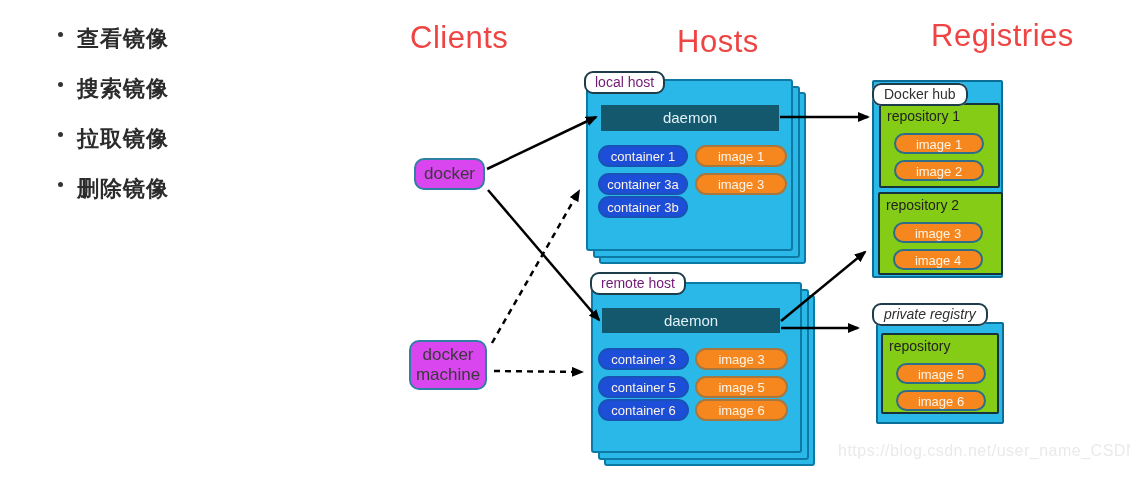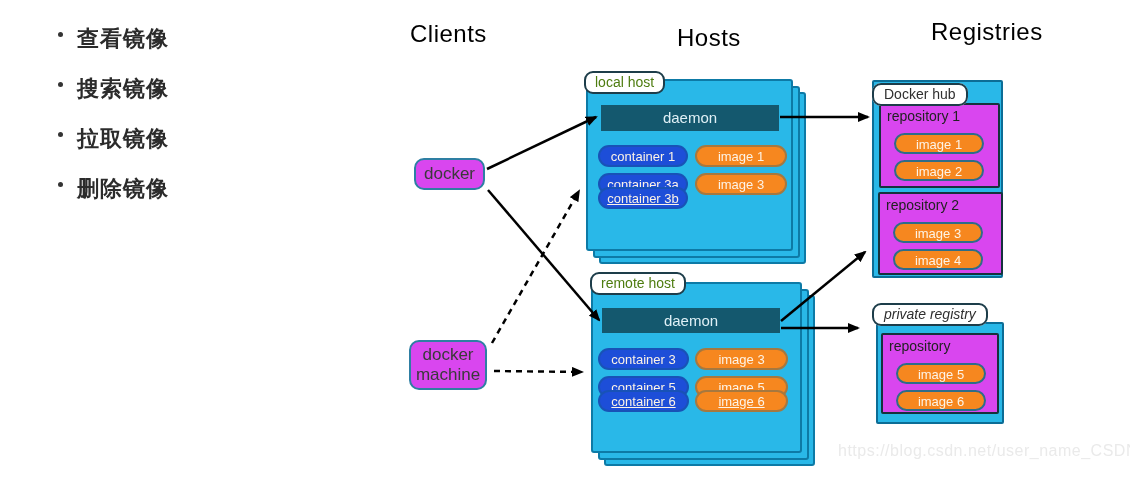--- a/index.html
+++ b/index.html
@@ -13,21 +13,21 @@
     overflow: hidden;
   }
 
   
   .notes { position: absolute; left: 58px; top: 24px; }
   .note-item { display: flex; align-items: flex-start; margin-bottom: 20px; }
   .note-bullet { width: 5px; height: 5px; border-radius: 50%; background: #333; margin: 8px 14px 0 0; flex: none; }
   .note-text { font-size: 22px; font-weight: 600; color: #2b2b2b; letter-spacing: 1px; }
 
   
-  .col-title { position: absolute; font-size: 24px; color: #000000; letter-spacing: 0.5px; }
+  .col-title { position: absolute; font-size: 31px; color: #ef4444; letter-spacing: 0.5px; }
   .title-clients { left: 410px; top: 20px; }
   .title-hosts { left: 677px; top: 24px; }
   .title-registries { left: 884px; top: 18px; margin-left: 47px; }
 
   
   .client-box {
     position: absolute; background: #d946ef; border: 2px solid #2e7fa3;
     border-radius: 10px; color: #3a3a3a; font-size: 17px;
     display: flex; align-items: center; justify-content: center;
     text-align: center; line-height: 1.2; z-index: 6;
@@ -42,21 +42,21 @@
     background: #29b8e8; border: 2px solid #0d7aa6; border-radius: 3px;
   }
   .sheet.s3 { left: 13px; top: 13px; }
   .sheet.s2 { left: 7px; top: 7px; }
   .sheet.s1 { left: 0; top: 0; }
   .host-local { left: 586px; top: 79px; width: 207px; height: 172px; }
   .host-remote { left: 591px; top: 282px; width: 211px; height: 171px; }
 
   .tab-label {
     position: absolute; background: #fff; border: 2px solid #1d3d4a;
-    border-radius: 9px; font-size: 14px; color: #4d7c0f;
+    border-radius: 9px; font-size: 14px; color: #701a75;
     padding: 1px 9px 2px 9px; white-space: nowrap; z-index: 7;
   }
   .host-local .tab-label { left: -2px; top: -8px; }
   .host-remote .tab-label { left: -1px; top: -10px; }
 
   .daemon-bar {
     position: absolute; background: #14586e; color: #dff0f6;
     font-size: 15px; text-align: center; line-height: 26px; z-index: 5;
   }
   .host-local .daemon-bar { left: 15px; top: 26px; width: 178px; height: 26px; }
@@ -66,40 +66,40 @@
     position: absolute; height: 22px; border-radius: 11px;
     color: #fdf3e6; font-size: 13px; text-align: center; line-height: 19px;
     z-index: 5; border: 2px solid rgba(16, 92, 122, 0.35);
   }
   .pill.container { background: #1d4ed8; }
   .pill.image { background: #f6871f; }
   .host-local .col-c { left: 12px; width: 90px; }
   .host-local .col-i { left: 109px; width: 92px; }
   .host-remote .col-c { left: 7px; width: 91px; }
   .host-remote .col-i { left: 104px; width: 93px; }
-  .row0 { top: 66px; } .row1 { top: 94px; } .row2 { top: 108px; text-decoration: underline; }
+  .row0 { top: 66px; } .row1 { top: 94px; } .row2 { top: 117px; }
 
   
   .registry-blue {
     position: absolute; background: #29b8e8; border: 2px solid #0c6d96;
     border-radius: 2px; z-index: 4;
   }
   .dockerhub-box { left: 872px; top: 80px; width: 131px; height: 198px; }
   .private-box { left: 876px; top: 322px; width: 128px; height: 102px; }
 
   .dockerhub-label { left: 872px; top: 85px; position: absolute; }
   .private-label { left: 872px; top: 305px; position: absolute; font-style: italic; }
   .reg-label {
     background: #fff; border: 2px solid #1d3d4a; border-radius: 9px;
     font-size: 14px; color: #2f2f2f; padding: 1px 10px 2px 10px;
     white-space: nowrap; z-index: 7; position: relative;
   }
 
   .repo {
-    position: absolute; background: #d946ef; border: 2px solid #16323d;
+    position: absolute; background: #84cc16; border: 2px solid #16323d;
     border-radius: 2px; z-index: 5;
   }
   .repo-title { font-size: 14px; color: #222; padding: 3px 0 0 6px; }
   .repo .pill { position: absolute; height: 21px; width: 90px; left: 13px; }
   .repo .pill { border: 2px solid #2e6d88; }
   .repo1 { left: 5px; top: 21px; width: 121px; height: 85px; }
   .repo2 { left: 4px; top: 110px; width: 125px; height: 83px; }
   .repoP { left: 3px; top: 9px; width: 118px; height: 81px; }
   .repo .p0 { top: 28px; } .repo .p1 { top: 55px; }
 

